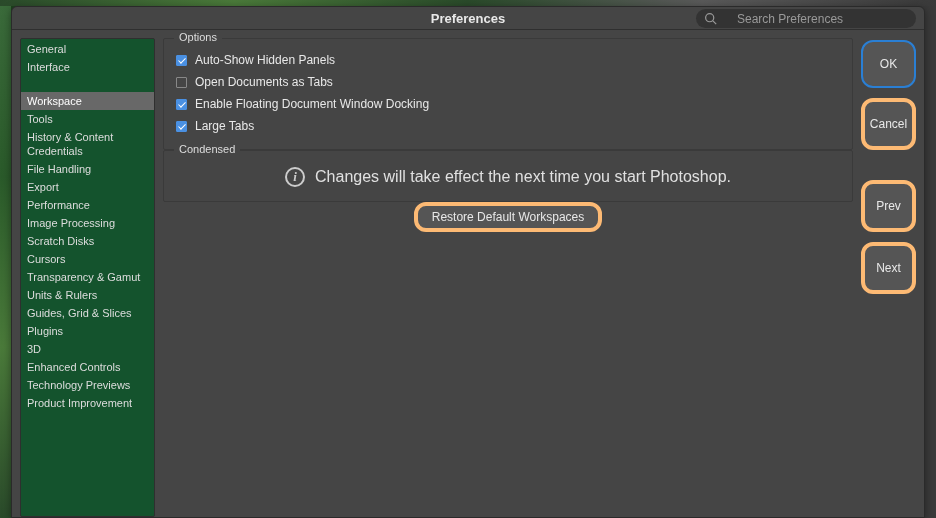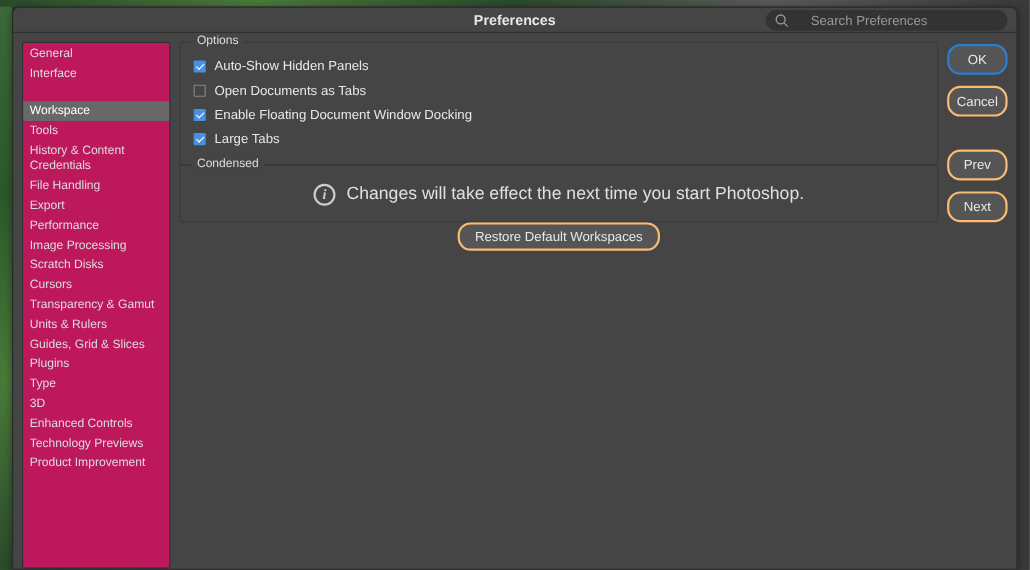--- a/index.html
+++ b/index.html
@@ -36,21 +36,21 @@
   .search-wrap svg { width: 13px; height: 13px; flex-shrink: 0; }
   .search-input {
     background: transparent; border: none; outline: none; color: #ccc;
     font-size: 12px; width: 100%;
   }
   .search-input::placeholder { color: #999; }
   .body {
     flex: 1; display: flex; padding: 8px 8px 0 8px; gap: 8px;
   }
   .sidebar {
-    width: 135px; background: #be185d; border: 1px solid #2f2f2f;
+    width: 135px; background: #14532d; border: 1px solid #2f2f2f;
     border-radius: 2px; padding: 1px 0; overflow: hidden;
   }
   .side-item {
     padding: 2px 6px; font-size: 11px; color: #ddd; cursor: pointer;
     line-height: 14px;
   }
   .side-item.selected { background: #686868; color: #fff; margin-top: 16px; }
   .main {
     flex: 1; display: flex; flex-direction: column; gap: 0;
   }
@@ -82,30 +82,30 @@
   }
   .info-icon {
     width: 20px; height: 20px; border: 2px solid #ccc; border-radius: 50%;
     display: flex; align-items: center; justify-content: center;
     color: #ccc; font-family: Georgia, serif; font-style: italic;
     font-weight: bold; font-size: 13px;
   }
   .info-text { font-size: 16px; color: #e0e0e0; }
   .restore-row { display: flex; justify-content: center; }
   .btn {
-    background: #555; border: 2px solid #fdba74; color: #e8e8e8;
+    background: #555; border: 4px solid #fdba74; color: #e8e8e8;
     font-size: 12px; padding: 4px 14px; border-radius: 12px;
     cursor: pointer; min-width: 48px; text-align: center;
   }
   .btn.primary { border: 2px solid #2a7fd4; padding: 3px 14px; }
   .actions {
     width: 55px; display: flex; flex-direction: column; gap: 10px;
     padding-top: 2px;
   }
-  .actions .btn { padding: 5px 0; text-align: center; }
+  .actions .btn { padding: 15px 0; text-align: center; }
   .left-edge {
     position: absolute; top: 6px; left: 0; bottom: 0; width: 11px;
     background: linear-gradient(180deg, #3a6a3a, #2a5a2a, #4a7a3a, #2a4a2a);
     z-index: 0;
   }
   .right-edge {
     position: absolute; top: 6px; right: 0; bottom: 0; width: 11px;
     background: #3a3a3a; z-index: 0;
   }
 </style>
@@ -138,21 +138,20 @@
         <div class="side-item">File Handling</div>
         <div class="side-item">Export</div>
         <div class="side-item">Performance</div>
         <div class="side-item">Image Processing</div>
         <div class="side-item">Scratch Disks</div>
         <div class="side-item">Cursors</div>
         <div class="side-item">Transparency &amp; Gamut</div>
         <div class="side-item">Units &amp; Rulers</div>
         <div class="side-item">Guides, Grid &amp; Slices</div>
         <div class="side-item">Plugins</div>
-        <div class="side-item">Type</div>
         <div class="side-item">3D</div>
         <div class="side-item">Enhanced Controls</div>
         <div class="side-item">Technology Previews</div>
         <div class="side-item">Product Improvement</div>
       </div>
 
     <div class="main">
       <div class="group">
         <span class="group-legend">Options</span>
         <div id="options-list">

